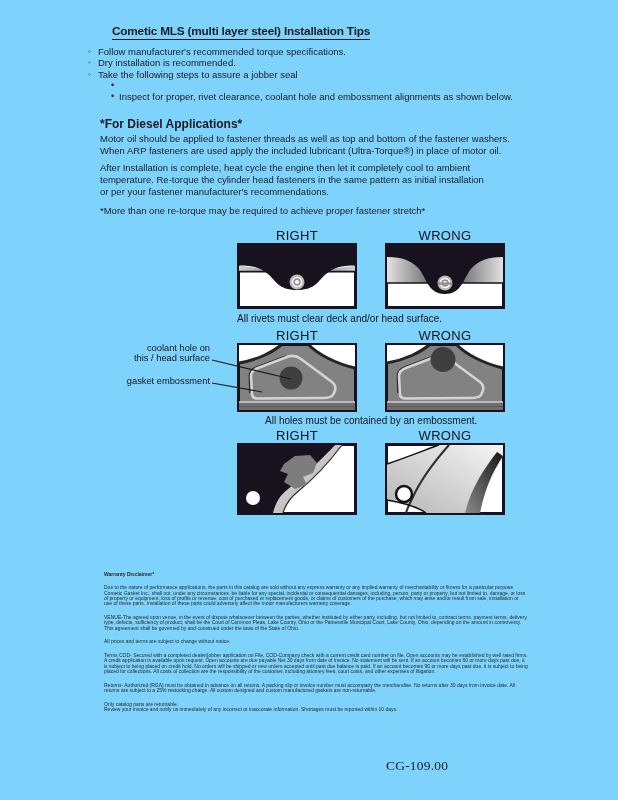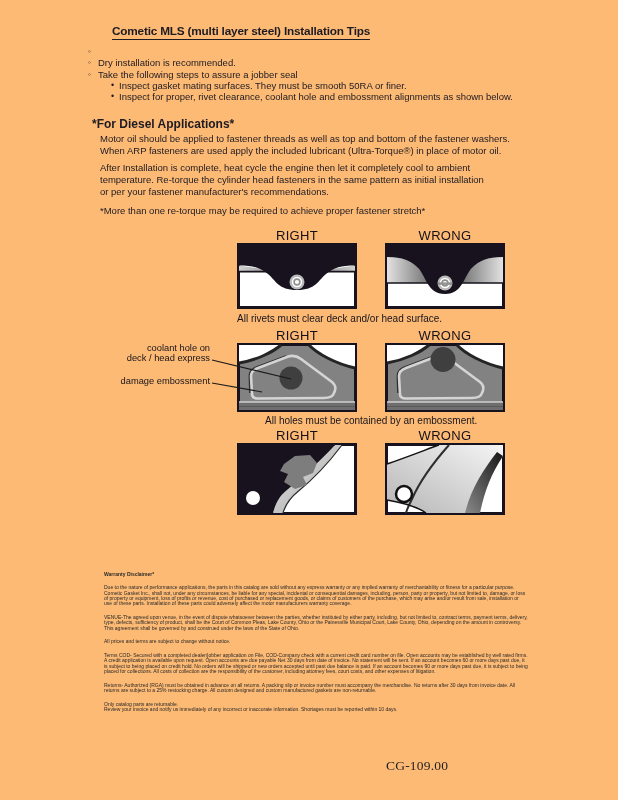--- a/index.html
+++ b/index.html
@@ -1,18 +1,18 @@
 <!DOCTYPE html>
 <html><head>
 <meta charset="utf-8">
 <style>
   html,body{margin:0;padding:0;background:#e8e8e8;}
   #page{
     position:relative;width:618px;height:800px;margin:0 auto;
-    background:#fdba74;overflow:hidden;
+    background:#7dd3fc;overflow:hidden;
     font-family:"Liberation Sans", sans-serif;color:#1d1a22;
   }
   .abs{position:absolute;}
   
   .doc-title{
     font-size:11.8px;font-weight:bold;letter-spacing:-0.2px;
     border-bottom:1.6px solid #1d1a22;padding-bottom:1px;white-space:nowrap;
   }
   
   .bullets{font-size:9.5px;line-height:11.3px;}
@@ -40,40 +40,40 @@
 </head>
 <body>
 
 <div id="page">
 
   <div class="abs doc-title" style="left:112px;top:24px;">Cometic MLS (multi layer steel) Installation Tips</div>
 
   <div class="abs bullets" style="left:88px;top:46px;width:470px;">
     <div class="b-row">
       <span class="b-glyph">◦</span>
+      <span>Follow manufacturer's recommended torque specifications.</span>
     </div>
     <div class="b-row">
       <span class="b-glyph">◦</span>
       <span>Dry installation is recommended.</span>
     </div>
     <div class="b-row">
       <span class="b-glyph">◦</span>
       <span>Take the following steps to assure a jobber seal</span>
     </div>
     <div class="b-row sub">
       <span class="b-glyph">•</span>
-      <span>Inspect gasket mating surfaces.  They must be smooth 50RA or finer.</span>
     </div>
     <div class="b-row sub">
       <span class="b-glyph">•</span>
       <span>Inspect for proper, rivet clearance, coolant hole and embossment alignments as shown below.</span>
     </div>
   </div>
 
-  <div class="abs sec-head" style="left:92px;top:117px;">*For Diesel Applications*</div>
+  <div class="abs sec-head" style="left:100px;top:117px;">*For Diesel Applications*</div>
   <div class="abs para" style="left:100px;top:133px;">Motor oil should be applied to fastener threads as well as top and bottom of the fastener washers.
 When ARP fasteners are used apply the included lubricant (Ultra-Torque®) in place of motor oil.</div>
   <div class="abs para" style="left:100px;top:162px;">After Installation is complete, heat cycle the engine then let it completely cool to ambient
 temperature. Re-torque the cylinder head fasteners in the same pattern as initial installation
 or per your fastener manufacturer's recommendations.</div>
   <div class="abs para" style="left:100px;top:205px;">*More than one re-torque may be required to achieve proper fastener stretch*</div>
 
   <div class="abs diag-row" style="left:237px;top:229px;">
     <div class="diag-col">
       <div class="rw-label">RIGHT</div>
@@ -159,22 +159,22 @@
         <path d="M2,63.5 H118" stroke="#5a5a5a" stroke-width="1"></path>
         <path d="M13,50 L12.5,33 C12.5,28.5 15.5,25.5 19.5,24 L49,13" stroke="#2f2f2f" stroke-width="1.8" fill="none"></path>
         <path d="M15,51 L14,33 C14,29 17,26.5 21,25 L50,14 C55,12 60,13 64,16 L95,39 C98,41.5 99,44 98,47.5 L97,50 C96,53.5 92,55 87,55 L21,55.5 C17,55.5 15,54 15,51 Z" fill="none" stroke="#d4d4d4" stroke-width="2.6"></path>
         <circle cx="58" cy="16.5" r="12.5" fill="#3f3f3f"></circle>
       </svg>
     </div>
   </div>
   <div class="abs caption" style="left:237px;top:415px;width:260px;margin-left:28px;">All holes must be contained by an embossment.</div>
 
   <div class="abs callout" style="left:92px;top:344px;white-space:pre-line;">coolant hole on
-deck / head express</div>
-  <div class="abs callout" style="left:92px;top:377px;">damage embossment</div>
+this / head surface</div>
+  <div class="abs callout" style="left:92px;top:377px;">gasket embossment</div>
   <svg class="abs leader" style="left:0;top:0;" width="618" height="800" viewBox="0 0 618 800">
     <line x1="212" y1="360" x2="291" y2="379" stroke="#1a1a1a" stroke-width="1.1"></line>
     <line x1="212" y1="383" x2="262" y2="392" stroke="#1a1a1a" stroke-width="1.1"></line>
   </svg>
 
   <div class="abs diag-row" style="left:237px;top:429px;">
     <div class="diag-col">
       <div class="rw-label">RIGHT</div>
       <svg width="120" height="72" viewBox="0 0 120 72">
         <defs>

